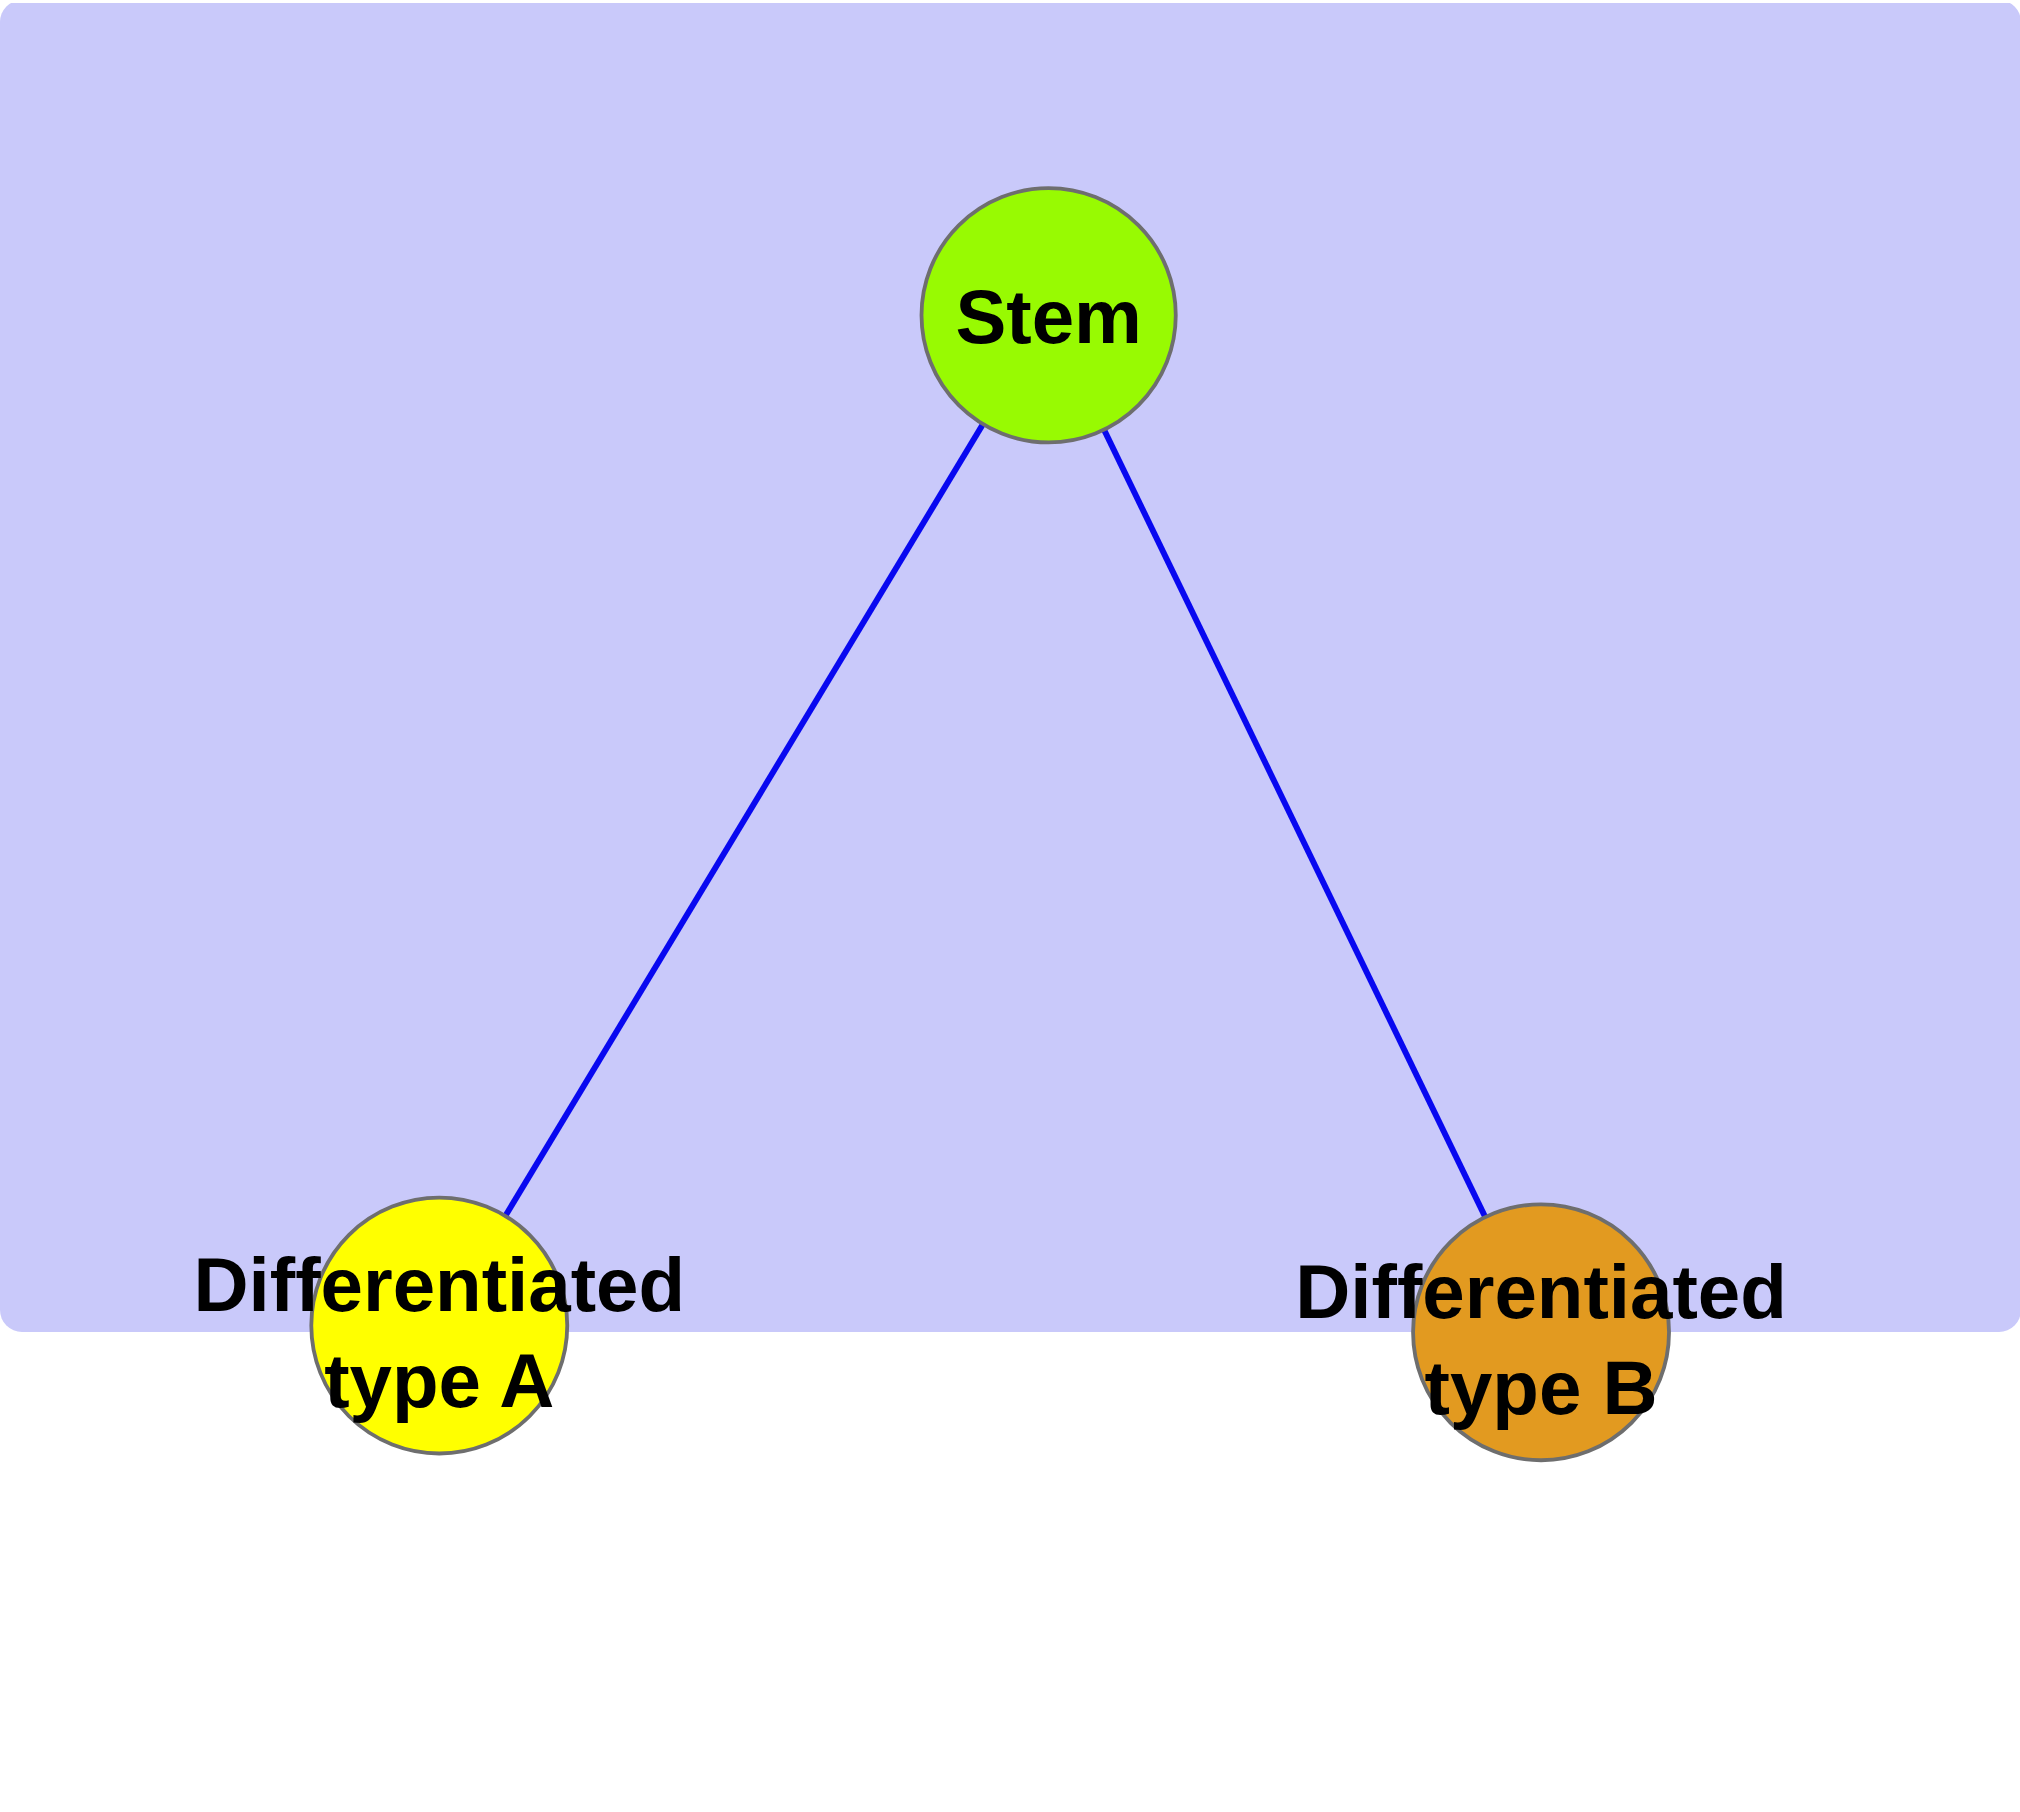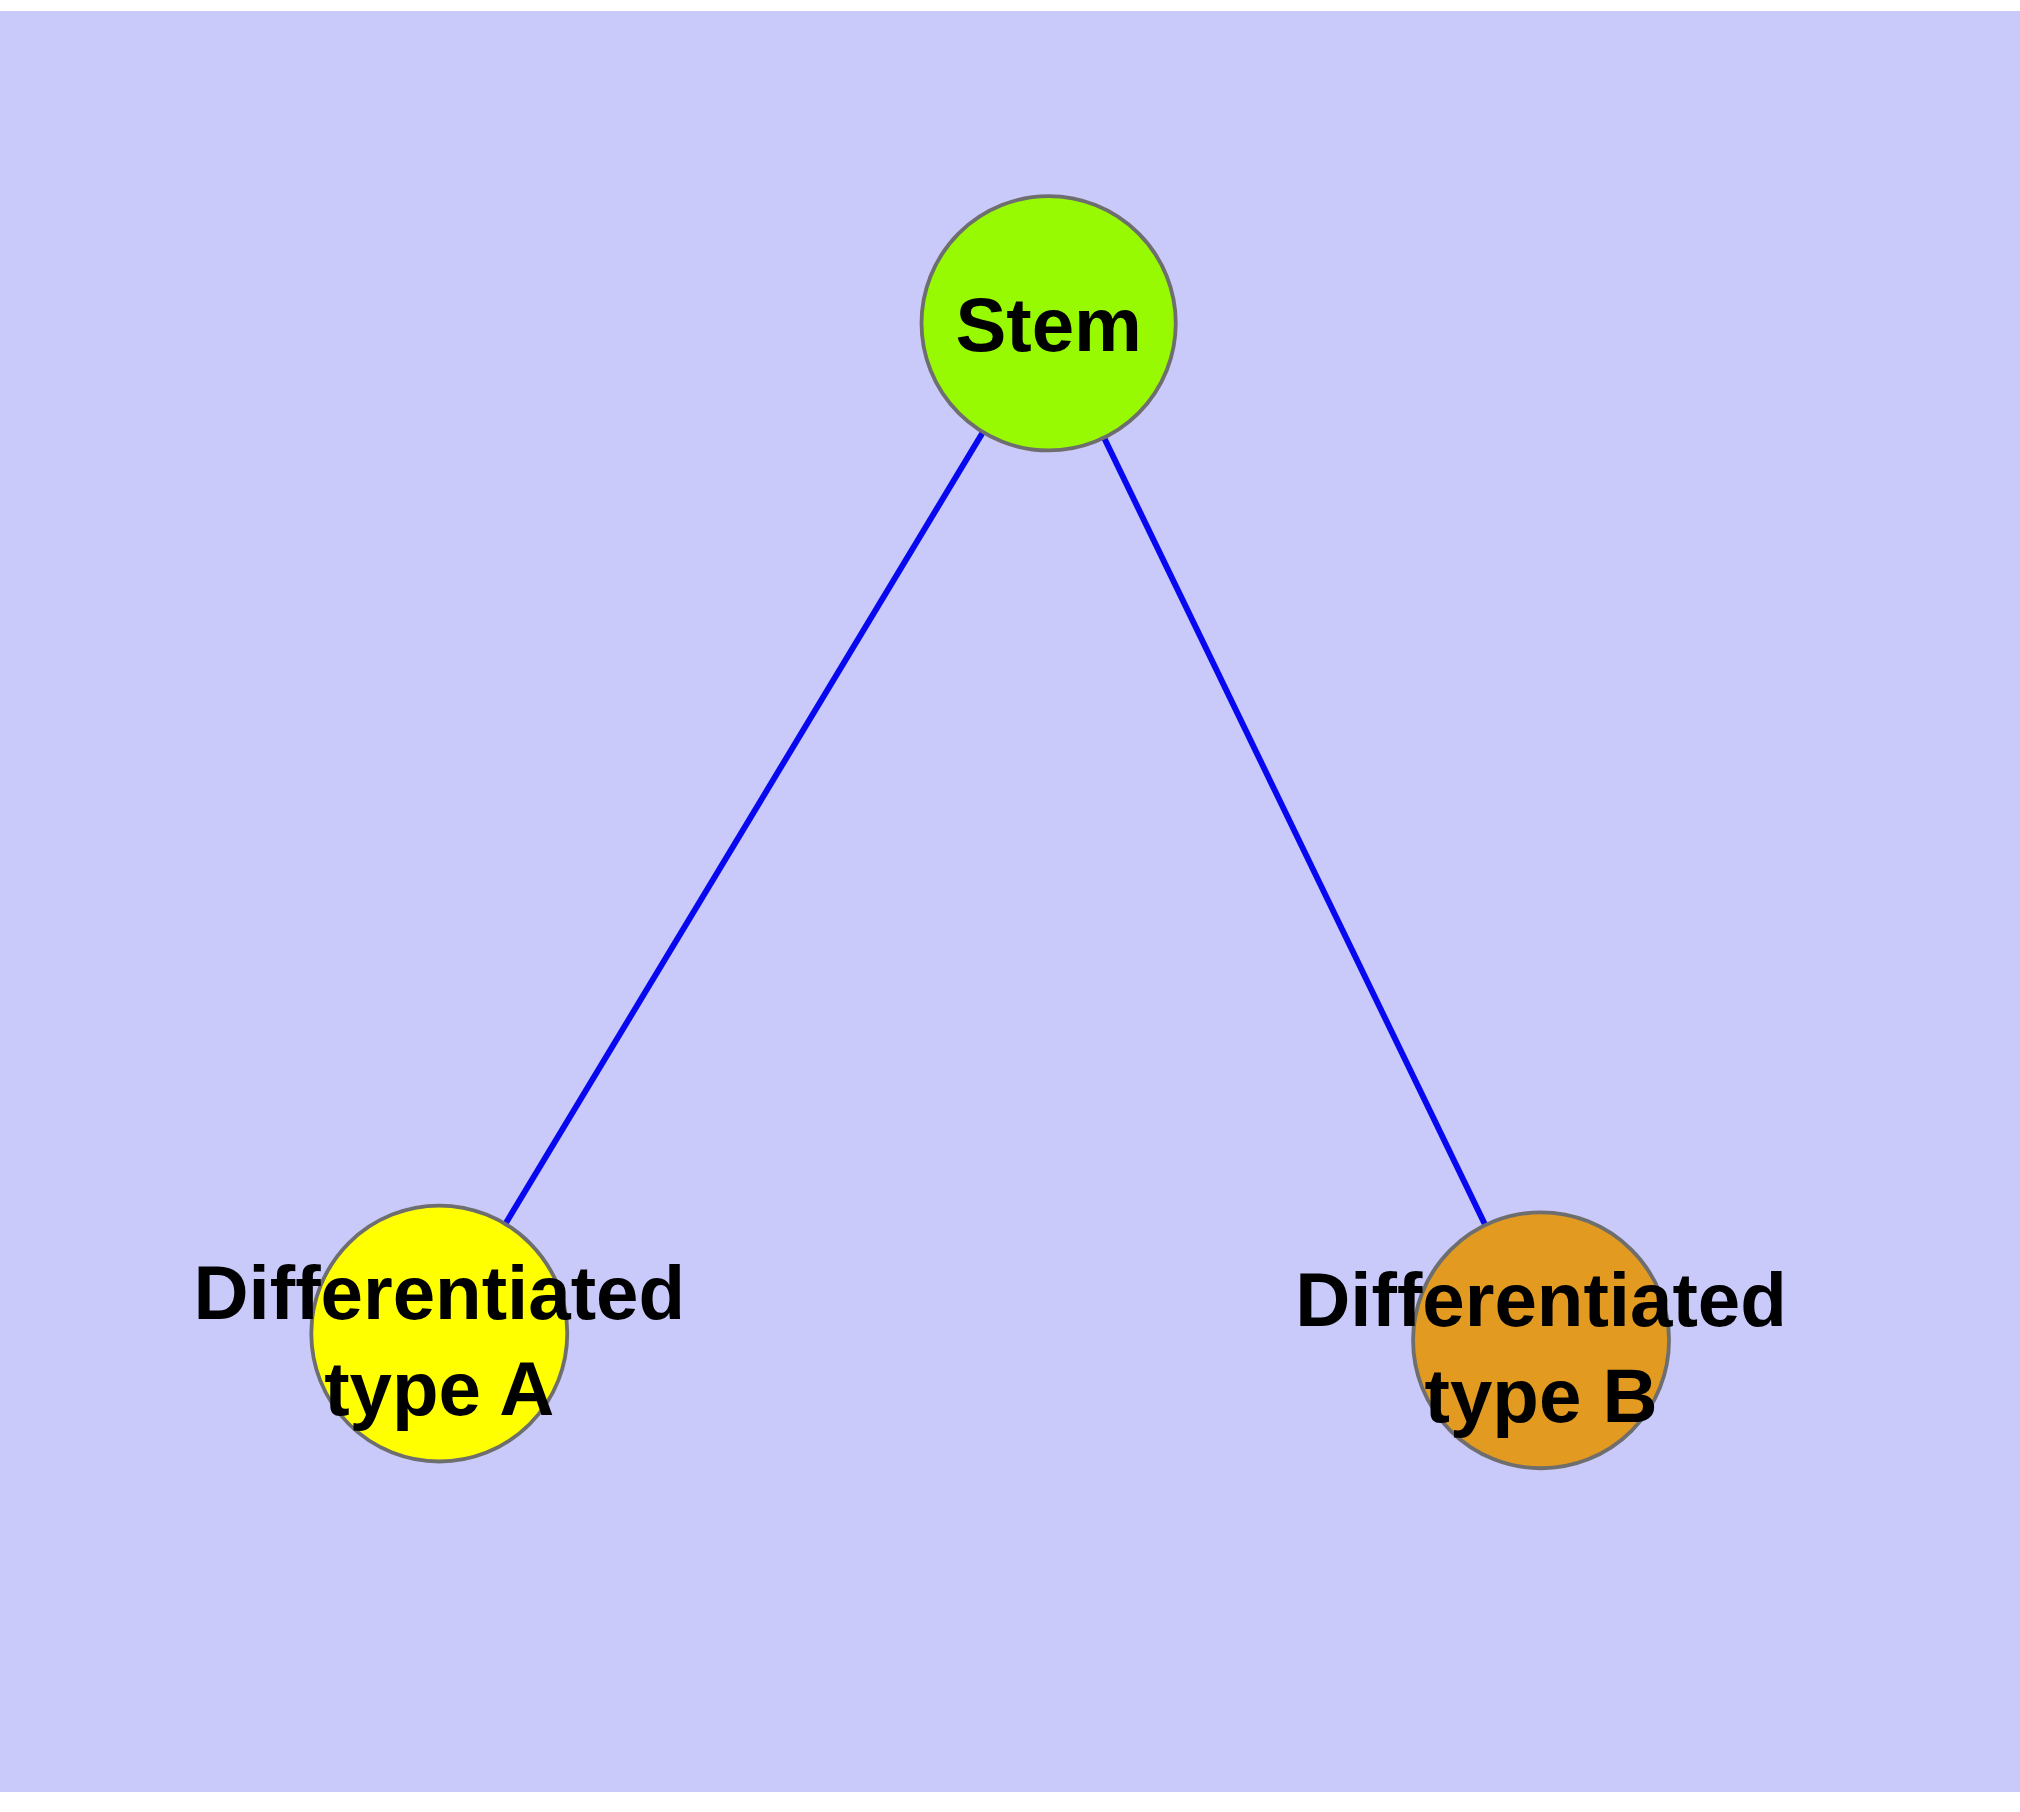--- a/index.html
+++ b/index.html
@@ -6,23 +6,24 @@
     margin: 0;
     padding: 0;
     width: 2021px;
     height: 1812px;
     background: #ffffff;
     overflow: hidden;
   }
   .canvas {
     position: absolute;
     left: 0;
-    top: 8px;
+    top: 0;
     width: 2021px;
-    height: 1784px;
+    height: 1332px;
+    border-radius: 22px;
   }
   
   .top-strip {
     position: absolute;
     left: 0;
     top: 0;
     width: 2021px;
     height: 3.4px;
     background: #ffffff;
     z-index: 2;

